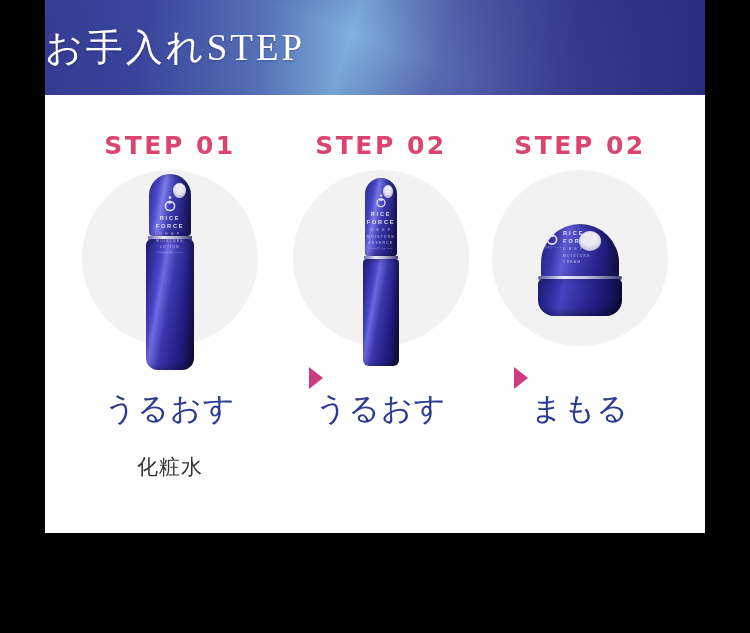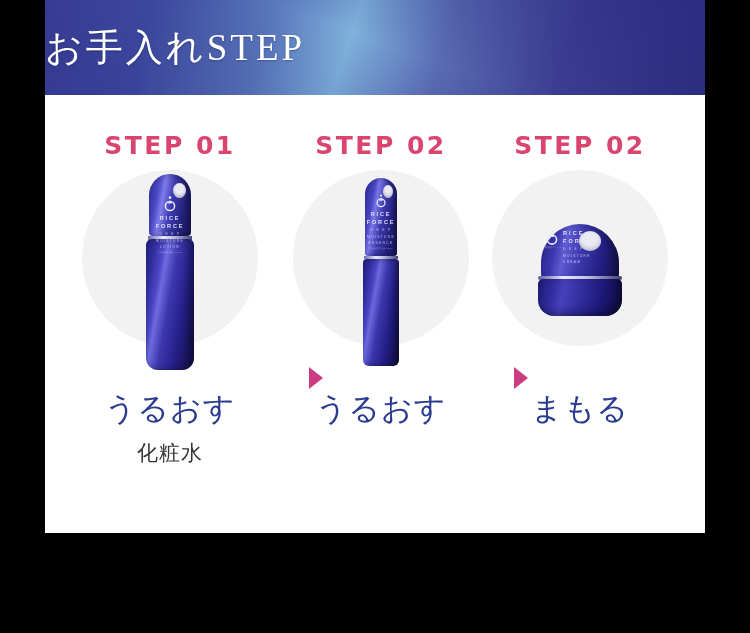--- a/index.html
+++ b/index.html
@@ -338,21 +338,21 @@
   .cap-main {
     margin-top: 16px;
     font-family: "DejaVu Serif", "Liberation Serif", serif;
     font-size: 31px;
     line-height: 52px;
     font-weight: 400;
     color: #2a3b8f;
     letter-spacing: 1px;
   }
   .cap-sub {
-    margin-top: 6px;
+    margin-top: 20px;
     font-size: 21px;
     line-height: 26px;
     color: #333333;
     letter-spacing: 1px;
     font-family: "DejaVu Sans", "Liberation Sans", sans-serif;
     text-align: center;
   }
 </style>
 </head>
 <body>

